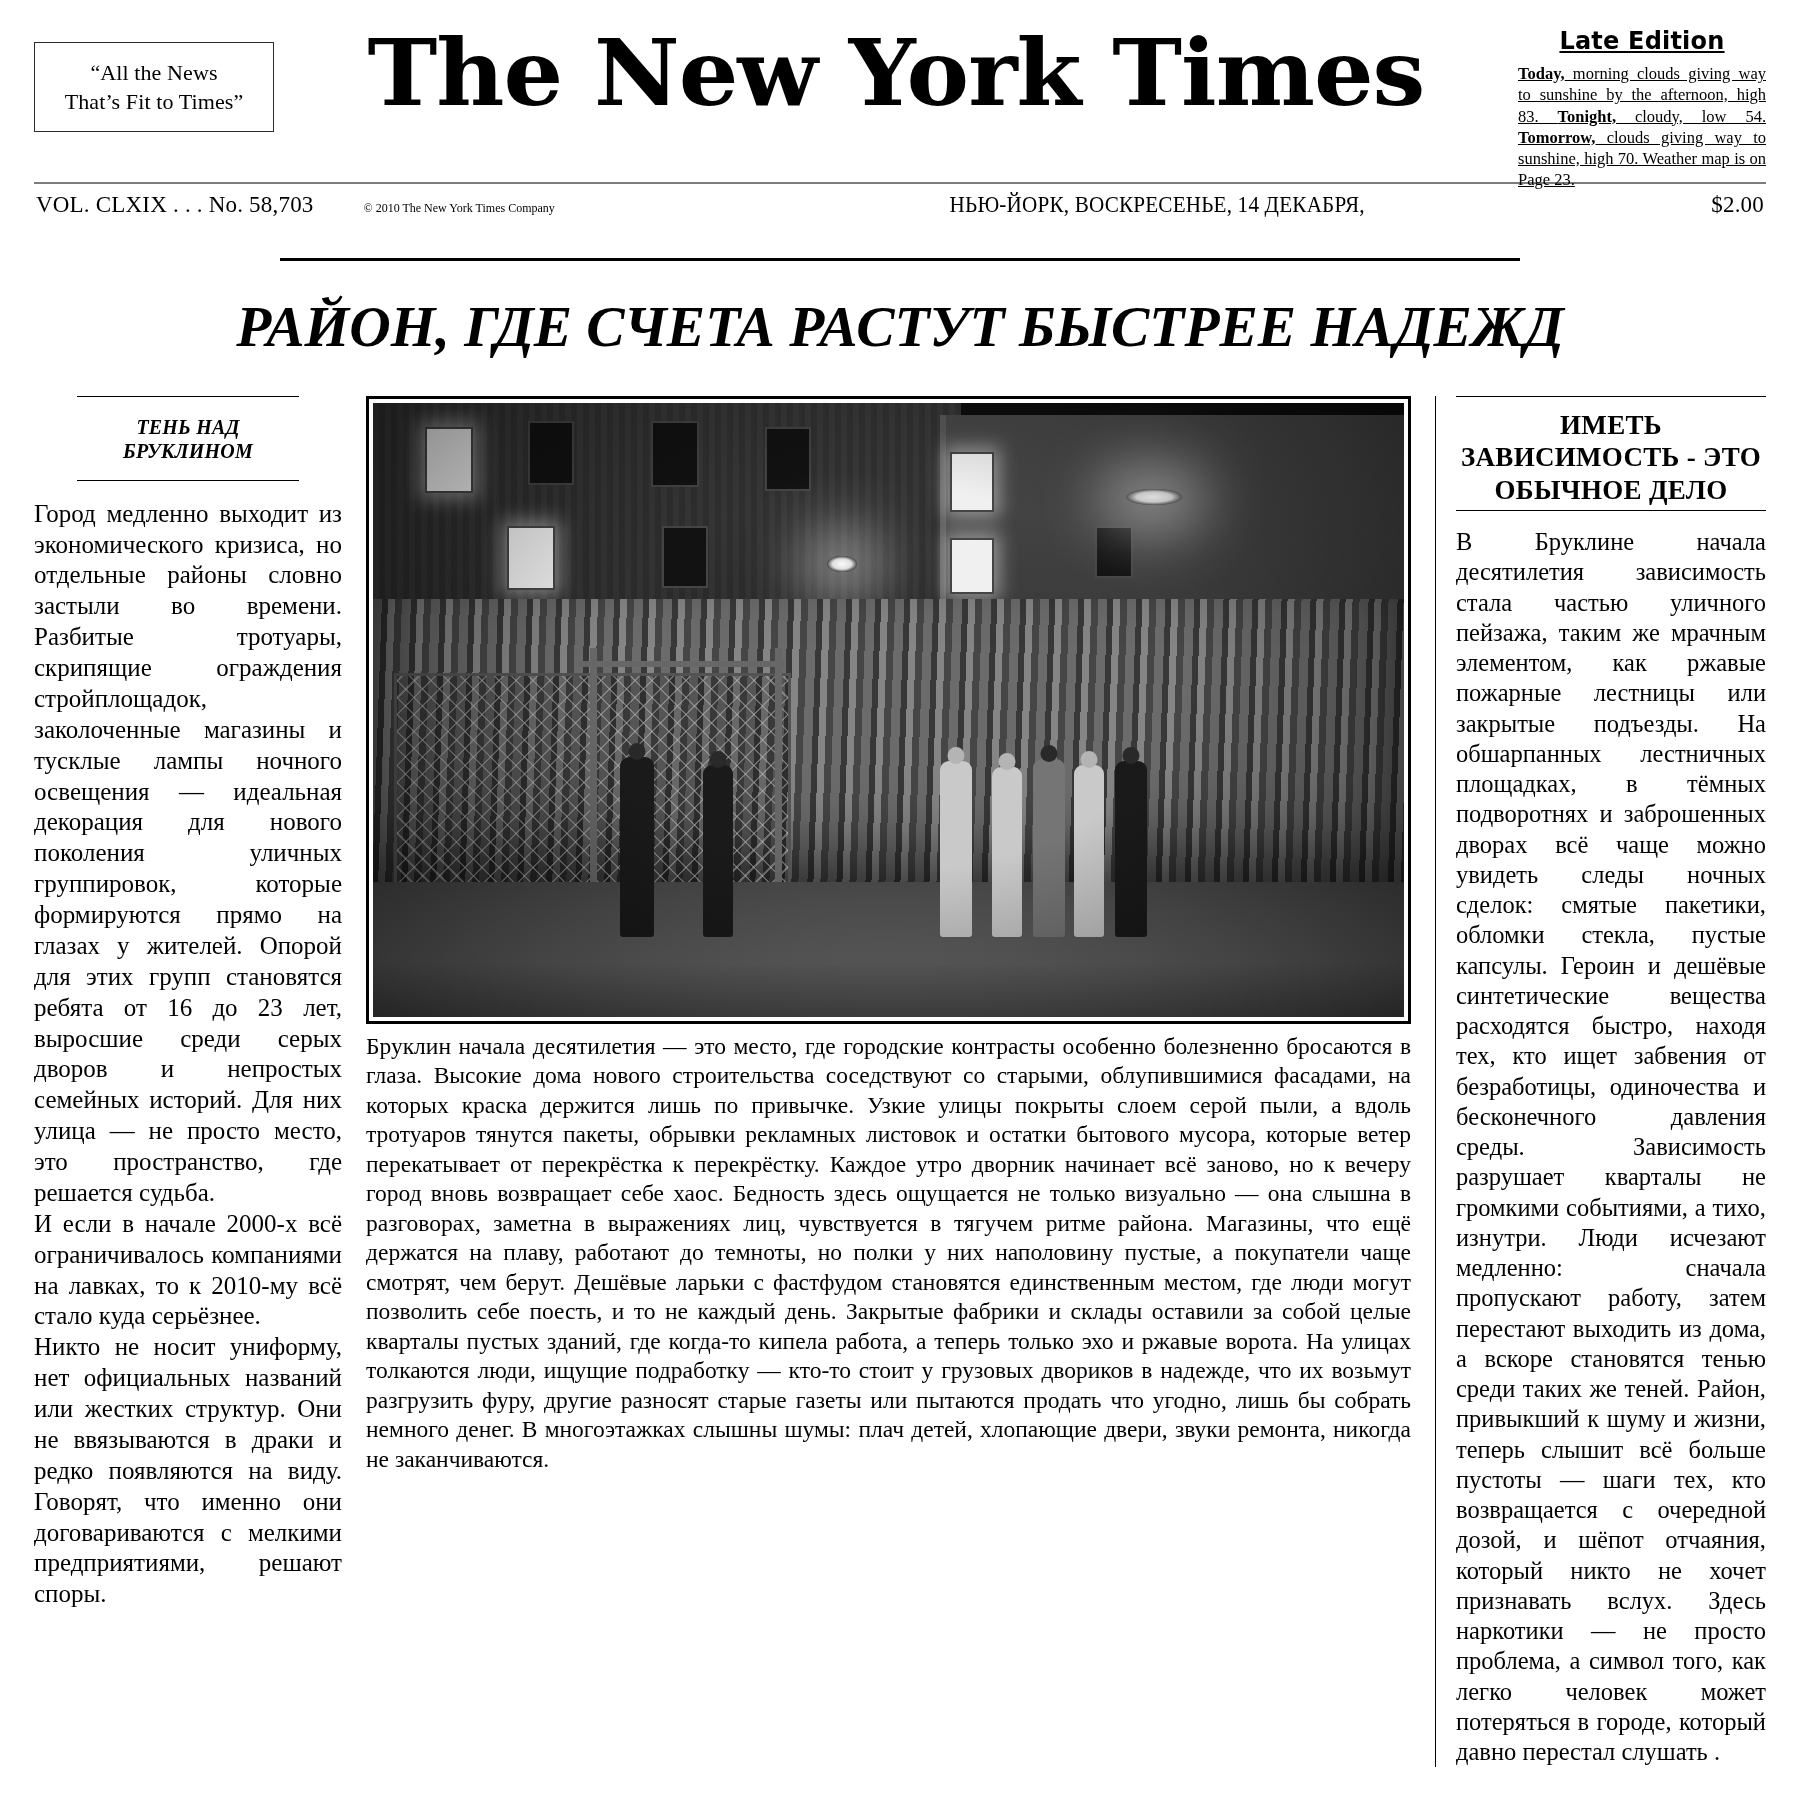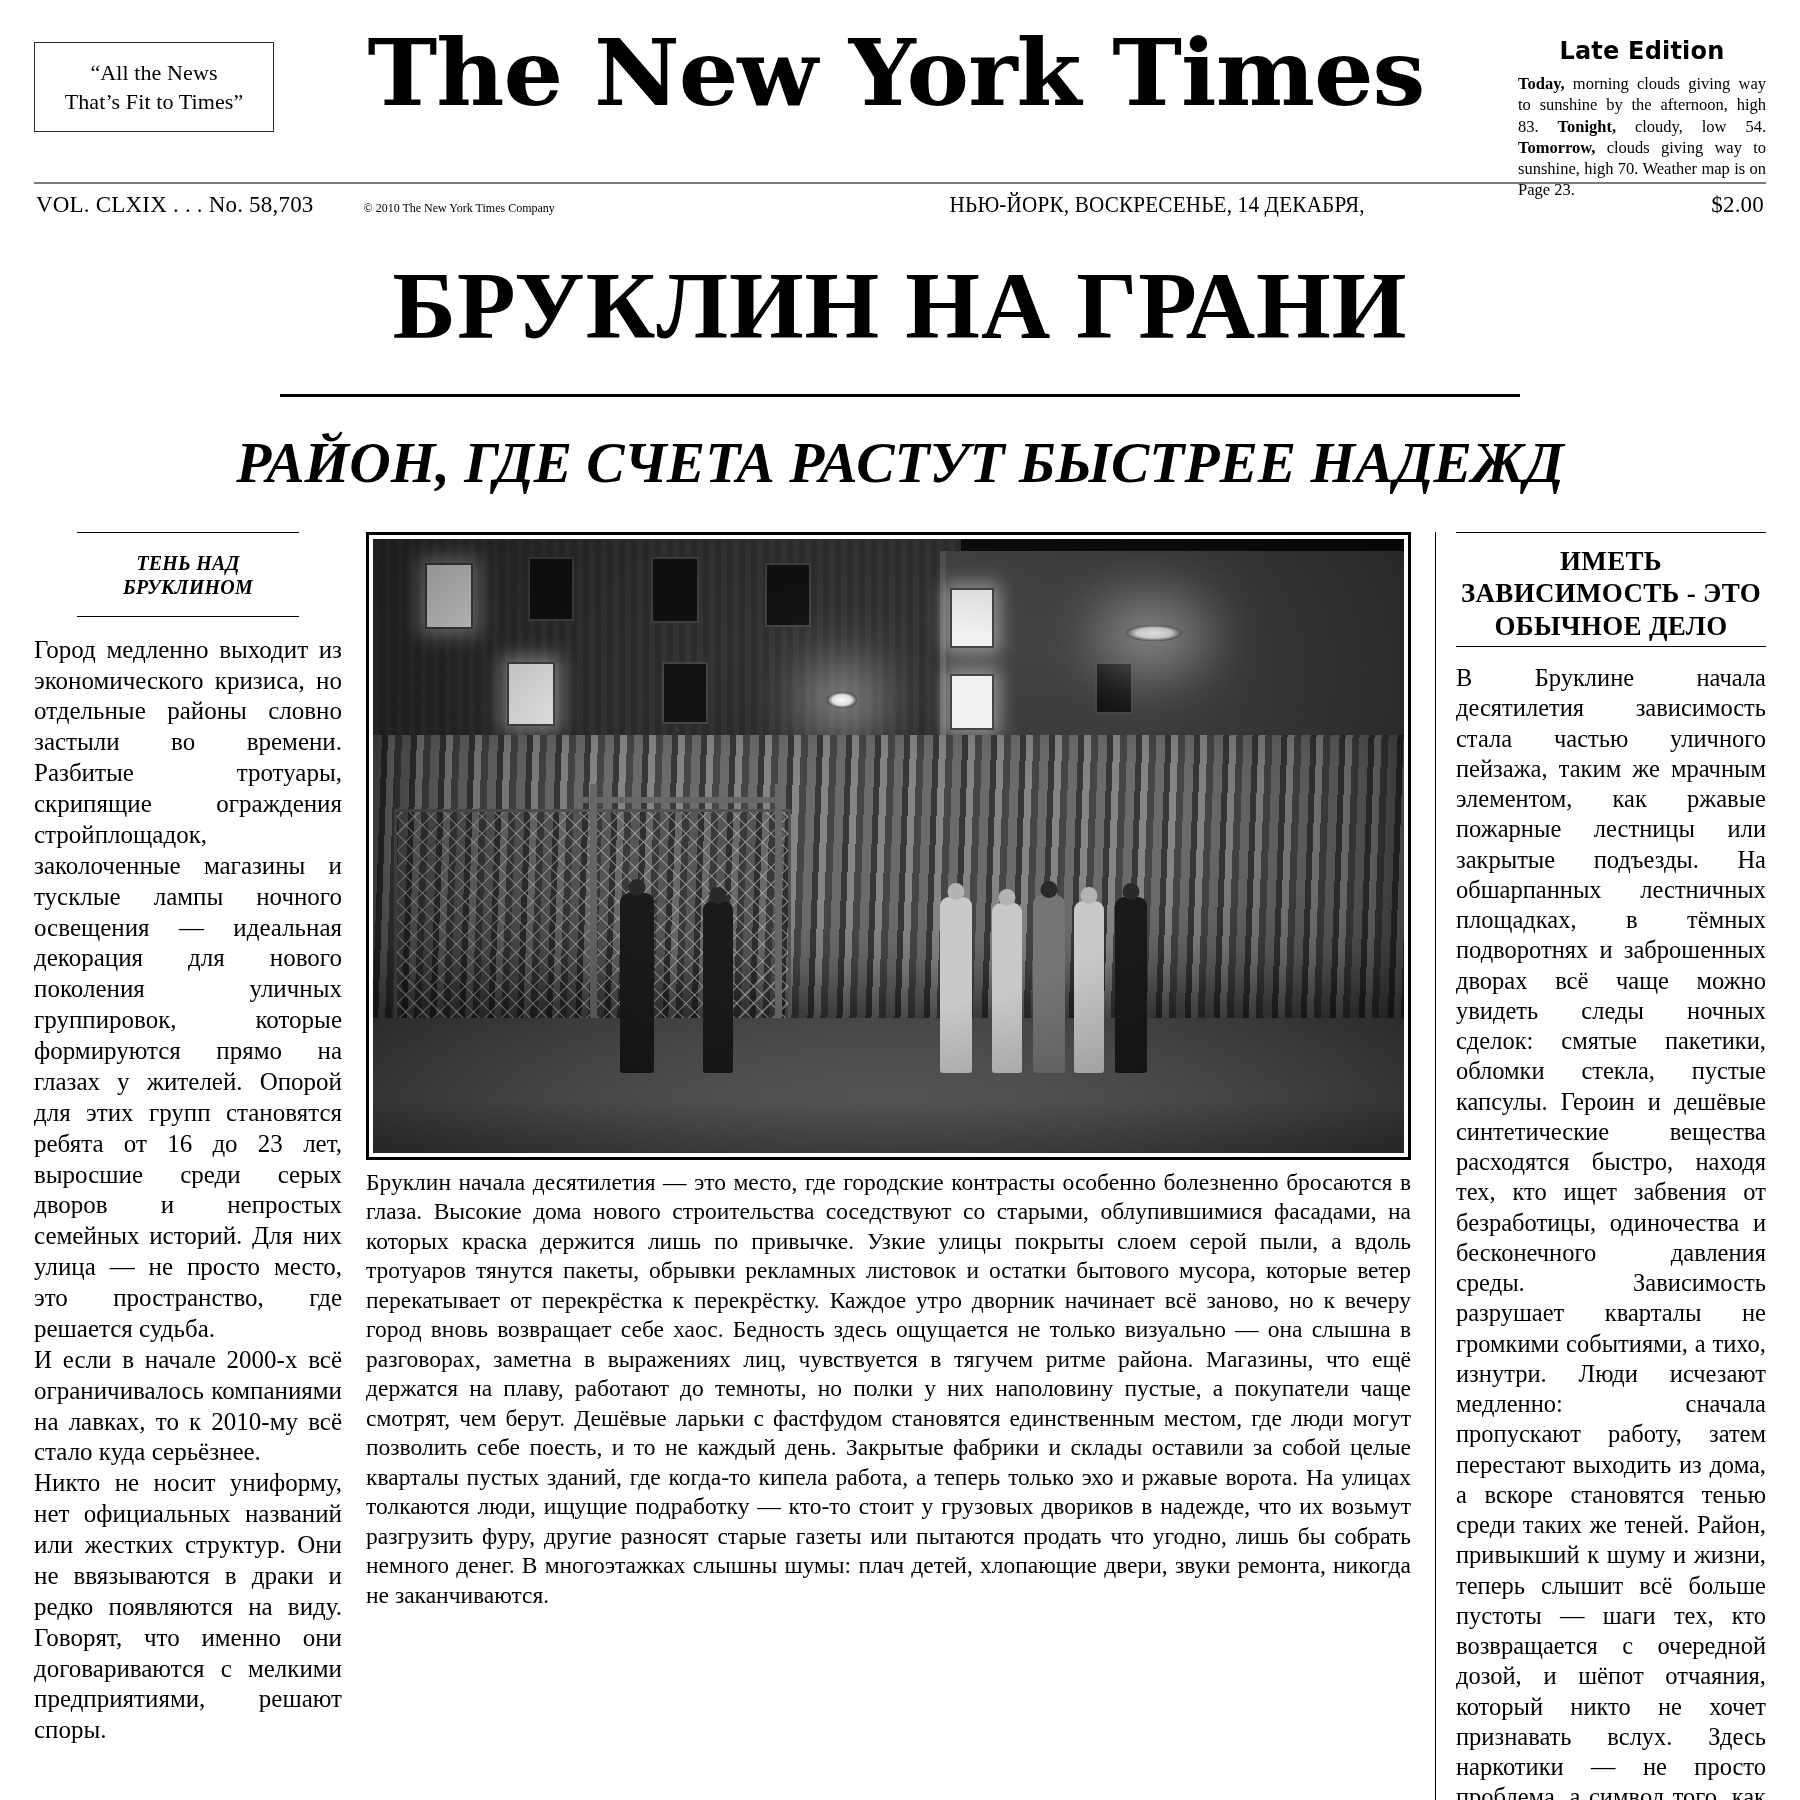--- a/index.html
+++ b/index.html
@@ -58,24 +58,24 @@
     font-size: 92px;
     line-height: 1.12;
     letter-spacing: -1px;
     white-space: nowrap;
     font-synthesis: none;
     transform: scaleX(1.02);
     
   }
   .weather {
     width: 248px;
-    margin-top: 10px;
     font-size: 16.5px;
     line-height: 1.29;
     text-align: justify;
+    text-decoration: underline;
   }
   .weather .edition {
     text-align: center;
     font-weight: 700;
     font-size: 24px;
     letter-spacing: .2px;
     margin-bottom: 6px;
     font-family: "DejaVu Sans", sans-serif;
   }
   .weather b { font-weight: 700; }
@@ -327,21 +327,20 @@
 
   <div class="folio-rule"></div>
 
   <div class="folio">
     <span class="vol">VOL. CLXIX . . . No. 58,703</span>
     <span class="copy">© 2010  The New York Times Company</span>
     <span class="dateline">НЬЮ-ЙОРК, ВОСКРЕСЕНЬЕ, 14 ДЕКАБРЯ,</span>
     <span class="price">$2.00</span>
   </div>
 
-  <div class="headline">БРУКЛИН НА ГРАНИ</div>
   <div class="head-rule"></div>
   <div class="subhead">РАЙОН, ГДЕ СЧЕТА РАСТУТ БЫСТРЕЕ НАДЕЖД</div>
 
   <div class="body-grid">
 
     <div class="col-left">
       <div class="kicker-rule-top"></div>
       <div class="kicker">
         <div>ТЕНЬ НАД</div>
         <div>БРУКЛИНОМ</div>

